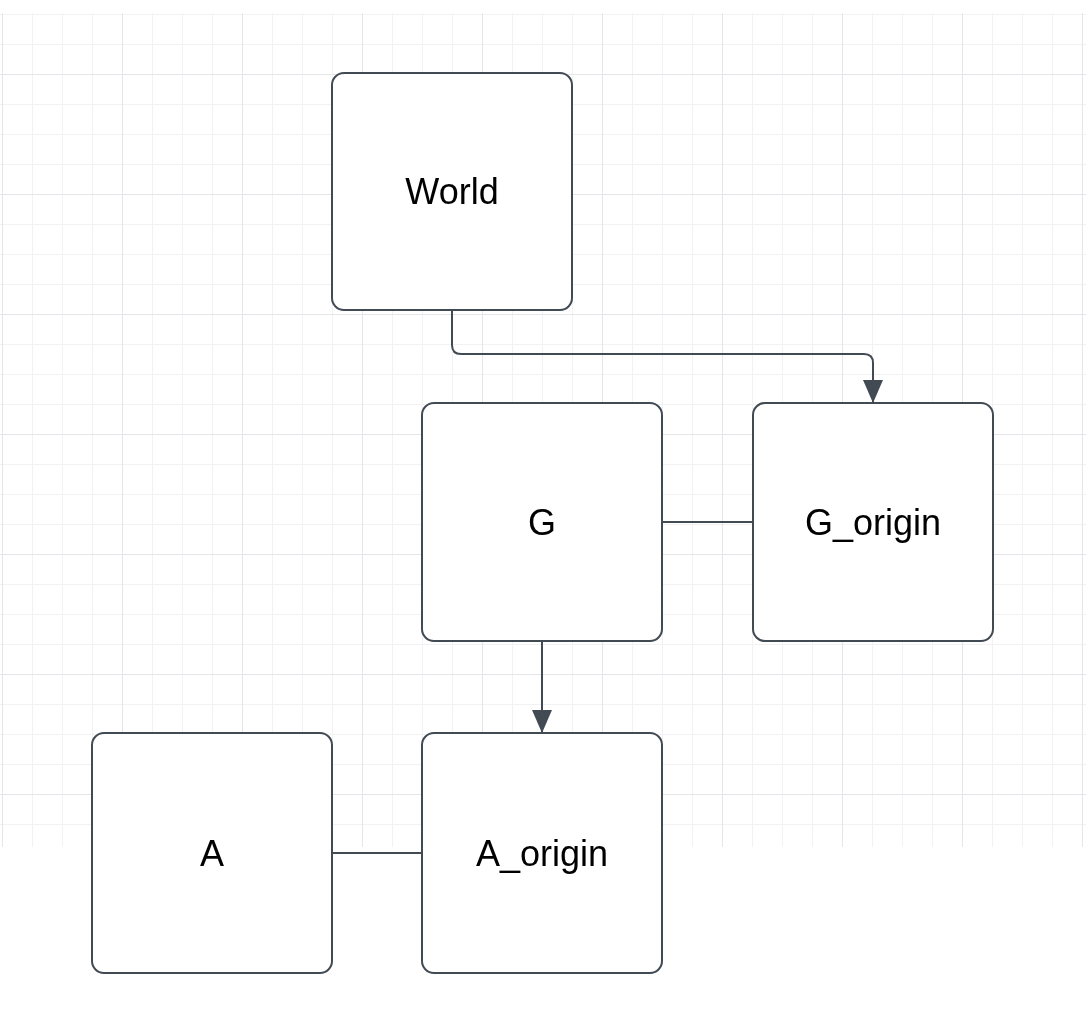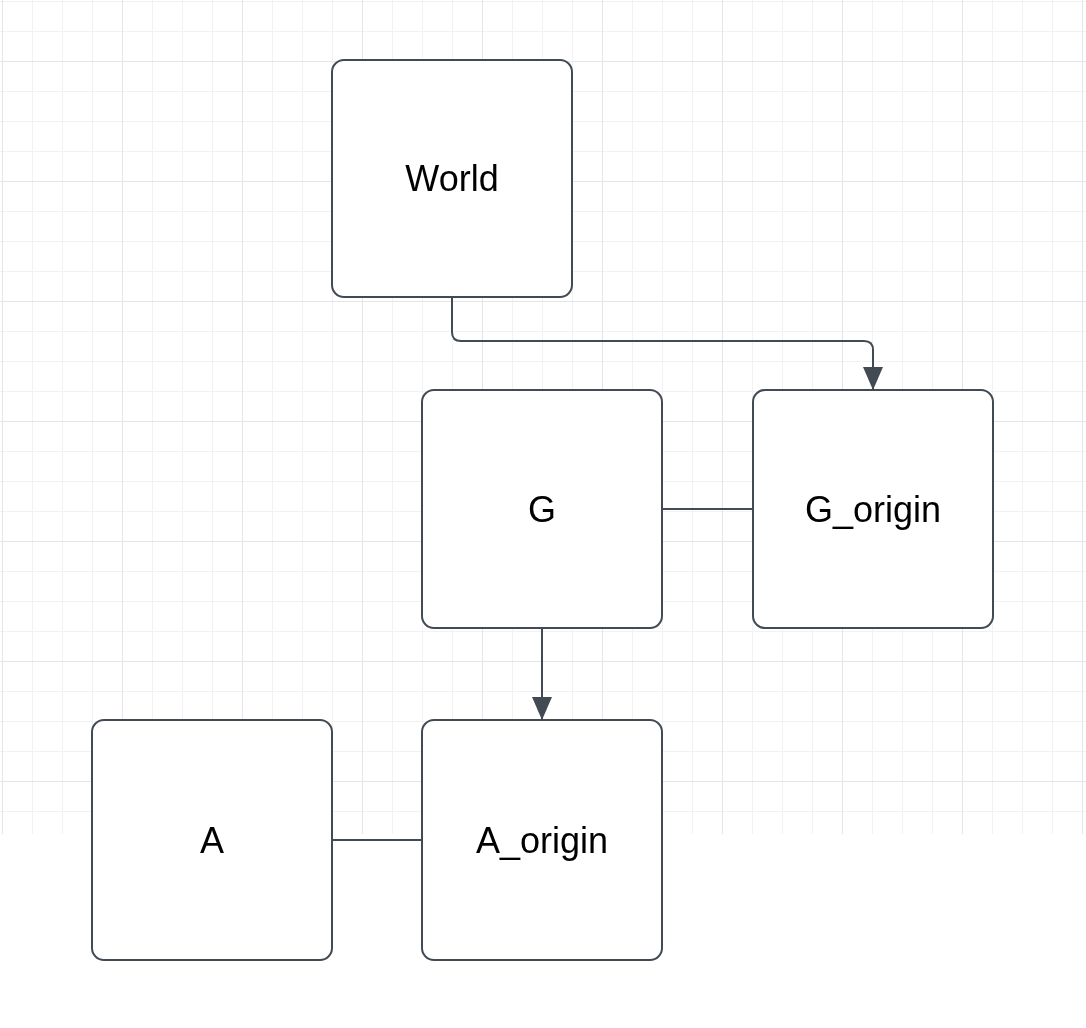--- a/index.html
+++ b/index.html
@@ -19,20 +19,21 @@
     background-size:
       var(--gmaj, 120px) var(--gmaj, 120px),
       var(--gmaj, 120px) var(--gmaj, 120px),
       var(--gmin, 30px)  var(--gmin, 30px),
       var(--gmin, 30px)  var(--gmin, 30px);
     background-position:
       var(--gox, 2px) 0,
       0 var(--goyM, 61px),
       var(--gox, 2px) 0,
       0 var(--goy, 1px);
+    margin-top: 13px;
   }
   #diagram { position: absolute; left: 0; top: 0; }
   .edge { fill: none; }
   .node-label {
     font-family: "Liberation Sans", sans-serif;
     text-anchor: middle;
     dominant-baseline: central;
   }
 </style>
 </head>

